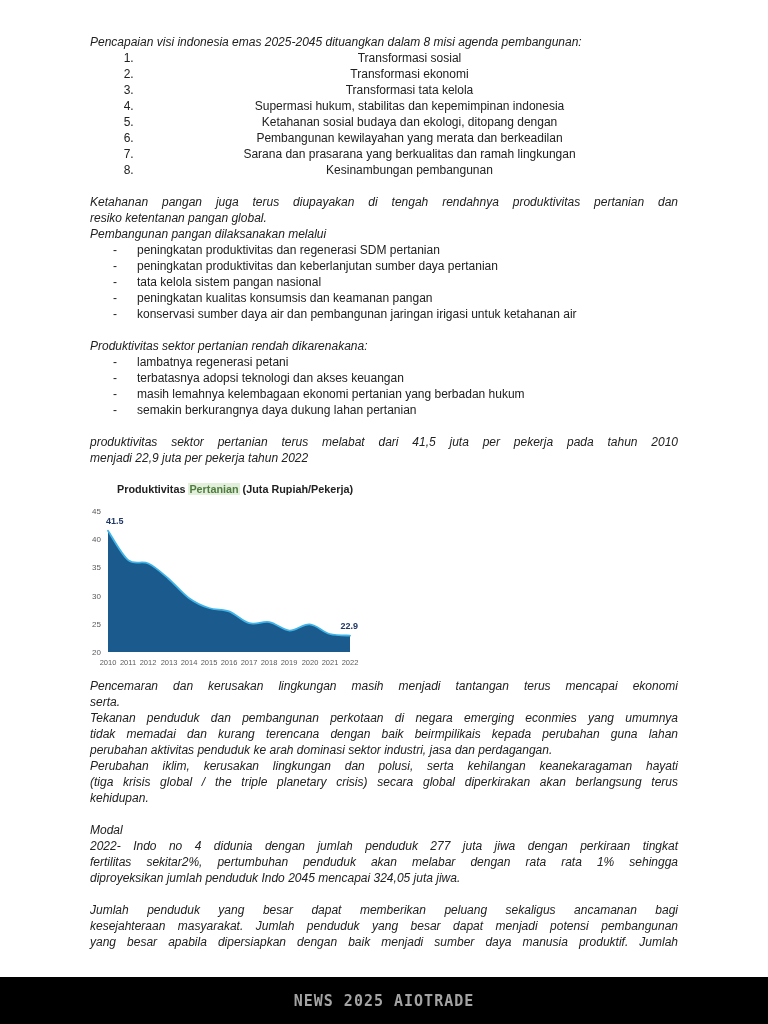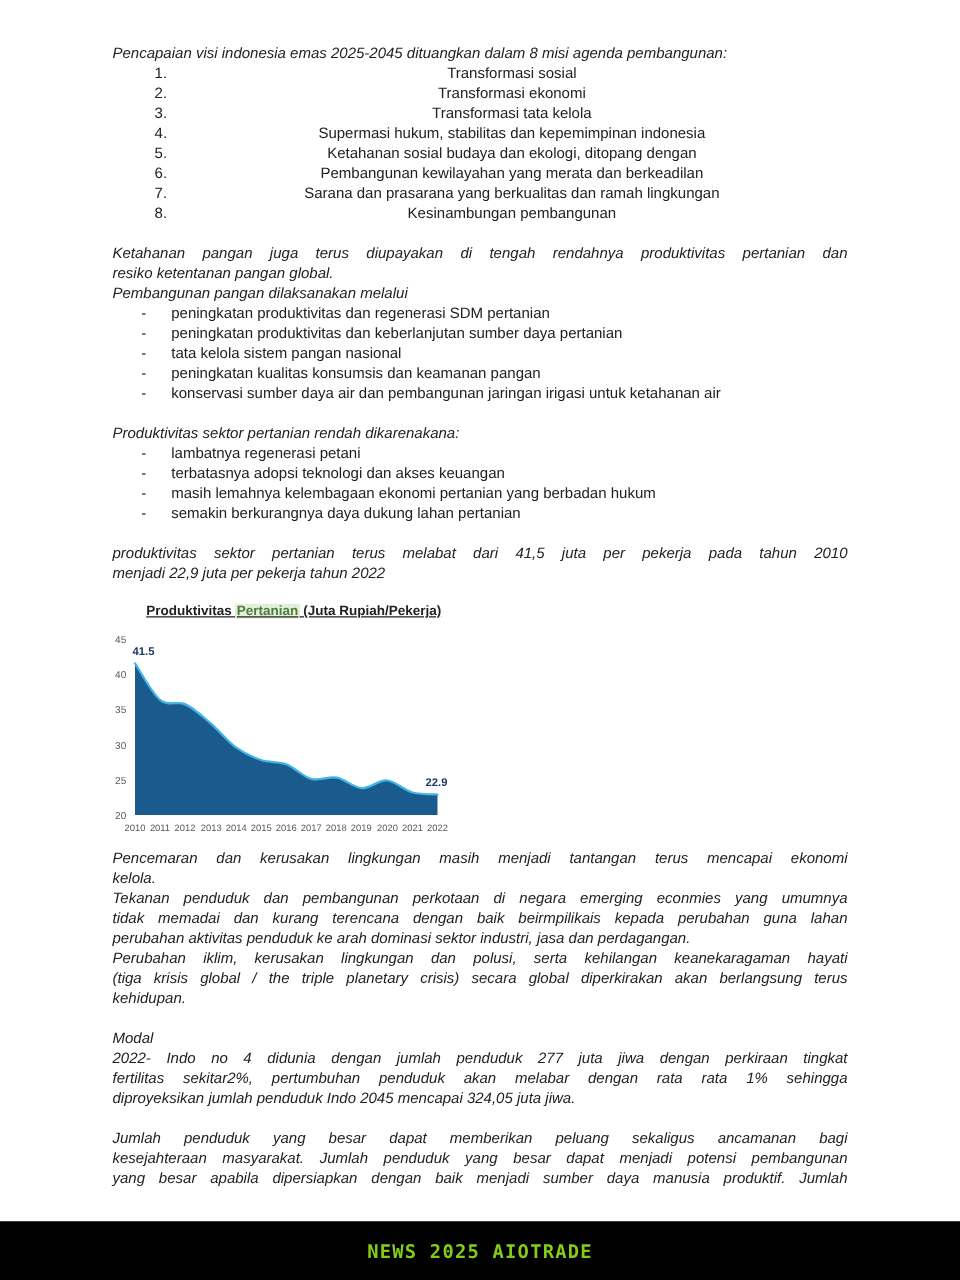--- a/index.html
+++ b/index.html
@@ -11,30 +11,30 @@
   .ln.last{text-align-last:auto;}
   .para{margin:0;}
   .gap{margin-top:16px;}
   ol.num{margin:0 0 16px 0;padding:0 0 0 47px;list-style:decimal outside;}
   ol.num li{padding-left:4px;text-align:center;}
   ul.dash{margin:0;padding:0 0 0 47px;list-style:none;}
   ul.dash li{position:relative;}
   ul.dash li::before{content:"-";position:absolute;left:-24px;}
   
   figure.chart{margin:2px 0 8px -5px;width:300px;}
-  .chart-title{font-weight:bold;font-size:10.8px;line-height:14px;margin:16px 0 4px 32px;white-space:nowrap;text-decoration:underline;}
+  .chart-title{font-weight:bold;font-size:10.8px;line-height:14px;margin:16px 0 4px 32px;white-space:nowrap;}
   .chart-title .hl{padding:0 1px;}
   .chart-svg{display:block;}
   .ytick{font-size:8px;font-family:"Liberation Sans",sans-serif;}
   .xtick{font-size:7.5px;font-family:"Liberation Sans",sans-serif;}
   .dlabel{font-size:9px;font-weight:bold;font-family:"Liberation Sans",sans-serif;}
   
   .footer{position:absolute;left:0;right:0;bottom:0;height:47px;background:#000;
           display:flex;align-items:center;justify-content:center;}
-  .footer span{color:#84cc16;font-family:"DejaVu Sans Mono",monospace;font-size:15px;
+  .footer span{color:#a3a3a3;font-family:"DejaVu Sans Mono",monospace;font-size:15px;
                font-weight:bold;letter-spacing:1px;}
 </style>
 </head>
 <body>
 
 <div class="page">
 
   <div class="ln last">Pencapaian visi indonesia emas 2025-2045 dituangkan dalam 8 misi agenda pembangunan:</div>
 
   <ol class="num">
@@ -105,21 +105,21 @@
         <text class="xtick" text-anchor="middle" x="204" y="165" fill="#595959">2019</text>
         <text class="xtick" text-anchor="middle" x="225" y="165" fill="#595959">2020</text>
         <text class="xtick" text-anchor="middle" x="245" y="165" fill="#595959">2021</text>
         <text class="xtick" text-anchor="middle" x="265" y="165" fill="#595959">2022</text>
       </g>
     </svg>
   </figure>
 
   <div class="para">
     <div class="ln">Pencemaran dan kerusakan lingkungan masih menjadi tantangan terus mencapai ekonomi</div>
-    <div class="ln last">kelola.</div>
+    <div class="ln last">serta.</div>
   </div>
 
   <div class="para">
     <div class="ln">Tekanan penduduk dan pembangunan perkotaan di negara emerging econmies yang umumnya</div>
     <div class="ln">tidak memadai dan kurang terencana dengan baik beirmpilikais kepada perubahan guna lahan</div>
     <div class="ln last">perubahan aktivitas penduduk ke arah dominasi sektor industri, jasa dan perdagangan.</div>
   </div>
 
   <div class="para">
     <div class="ln">Perubahan iklim, kerusakan lingkungan dan polusi, serta kehilangan keanekaragaman hayati</div>

